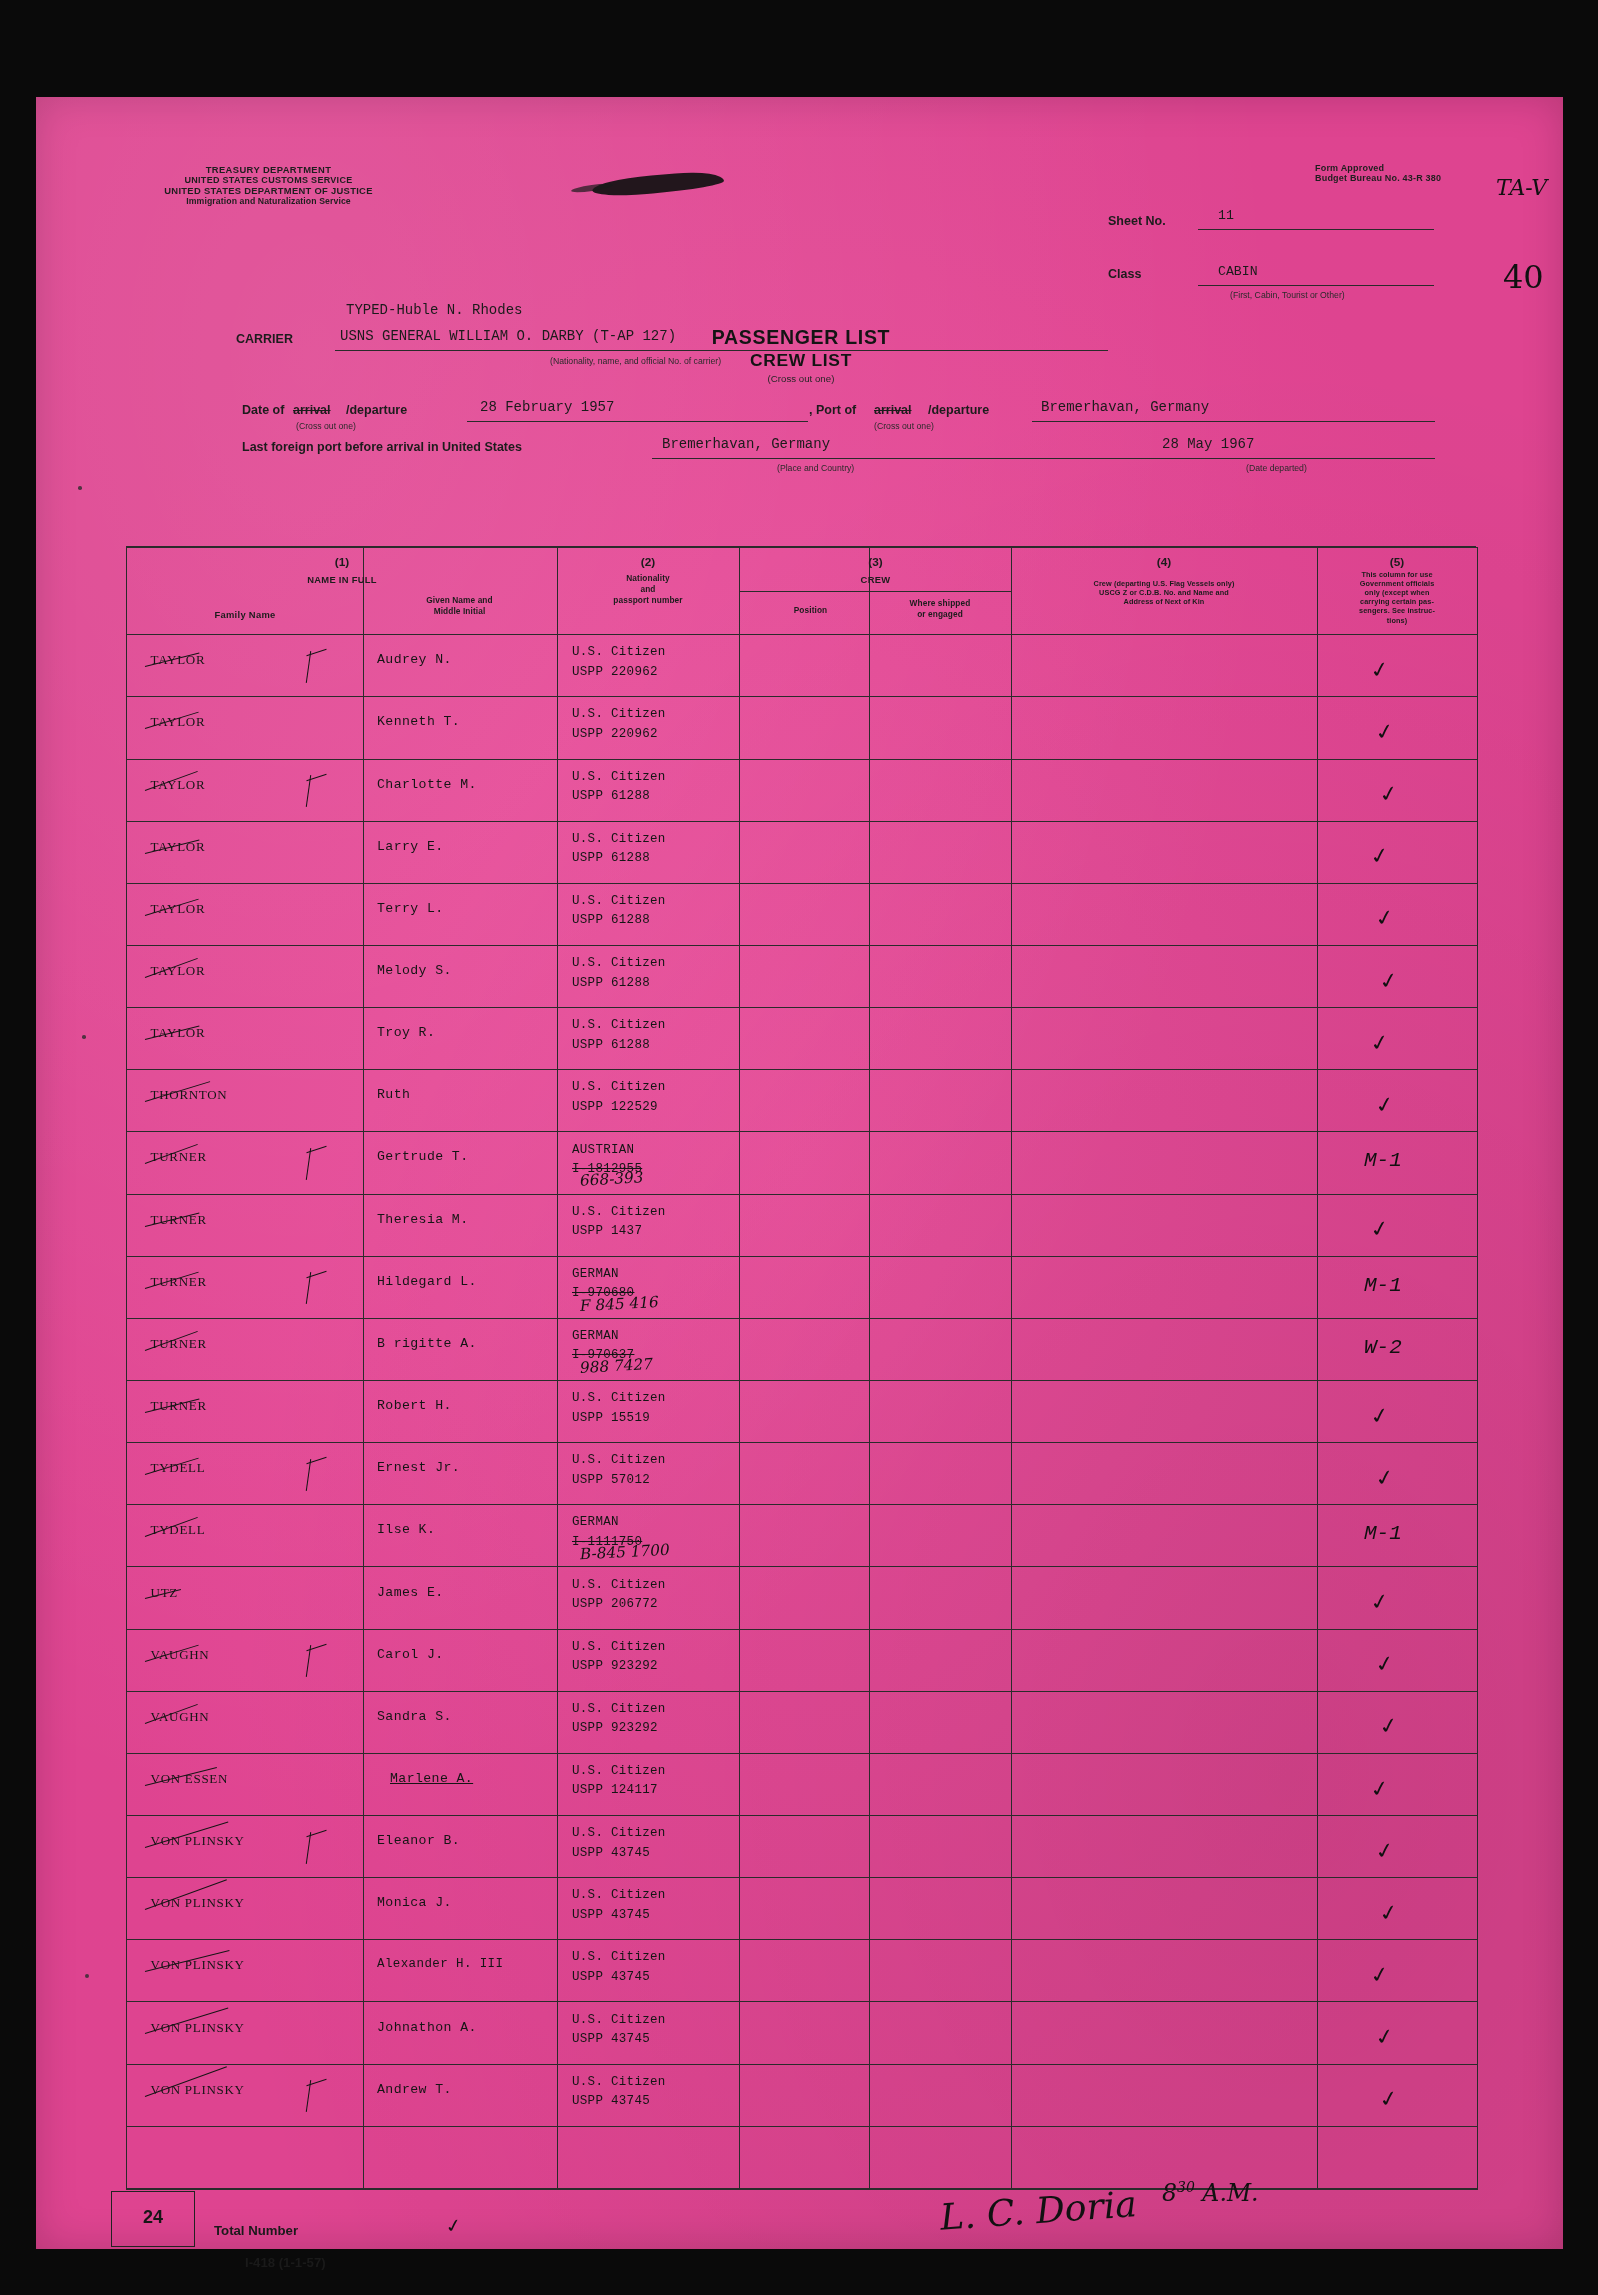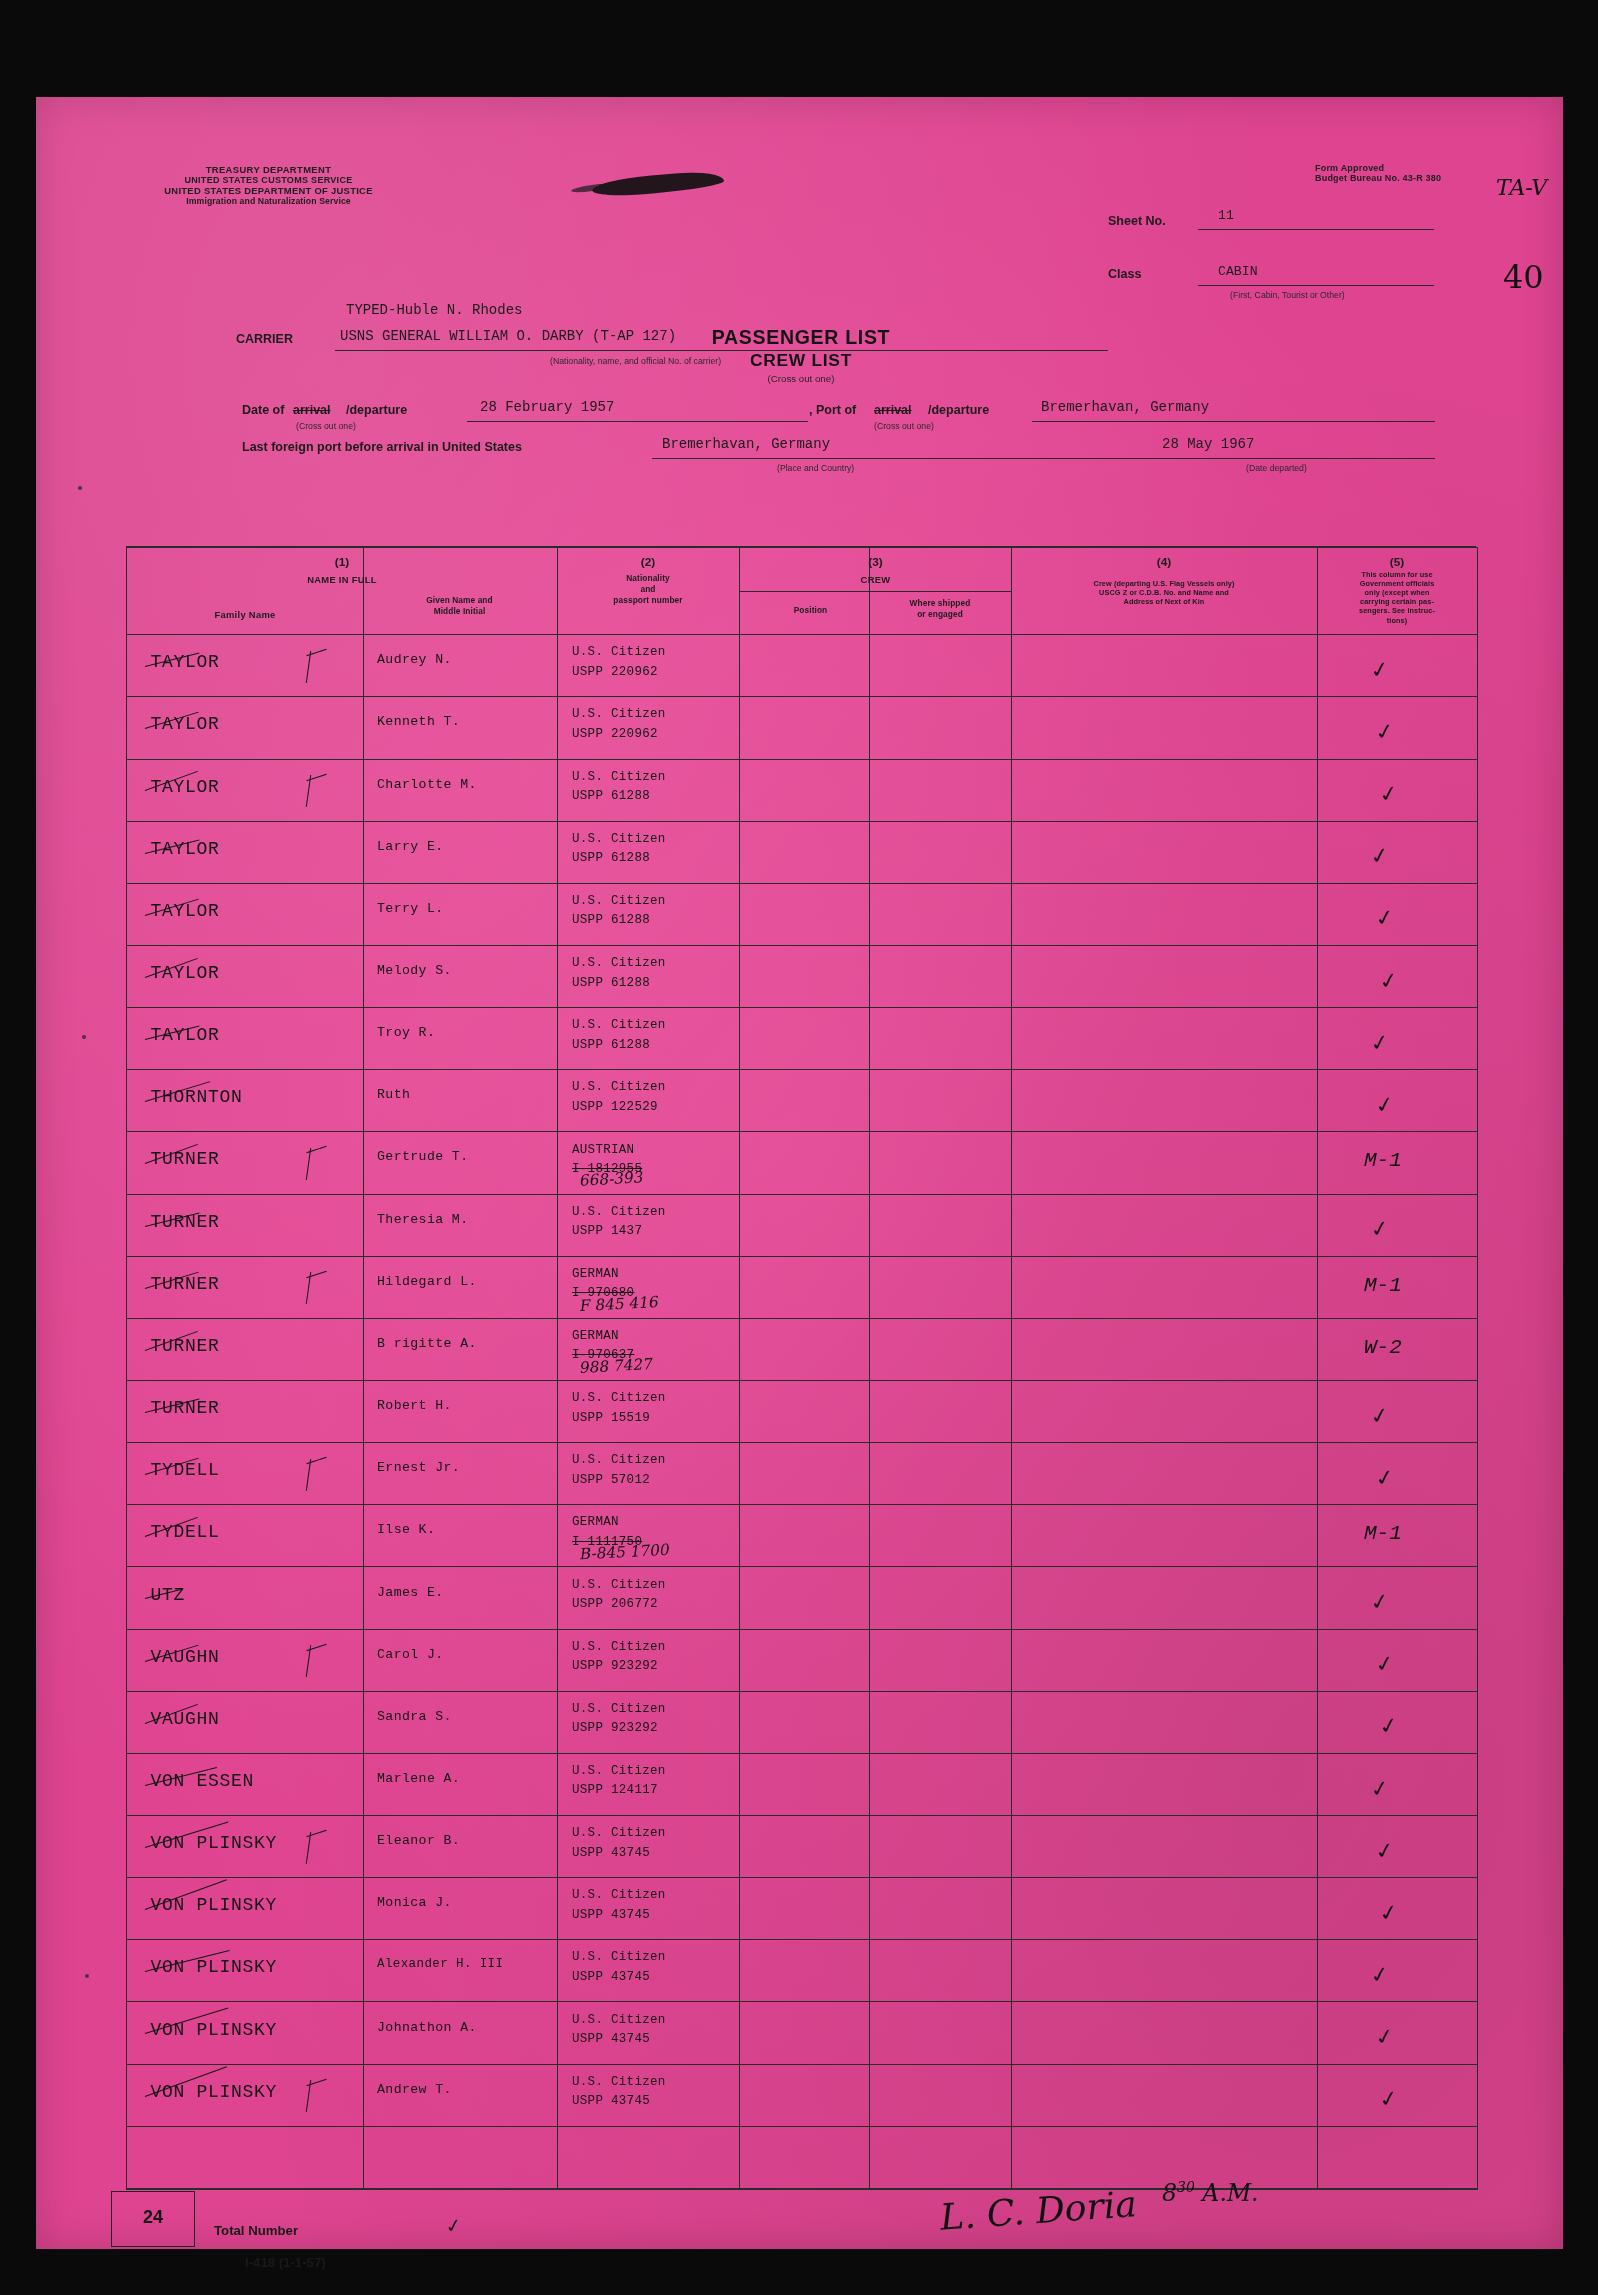--- a/index.html
+++ b/index.html
@@ -103,21 +103,21 @@
   }
   .vline { position: absolute; top: 0; bottom: 0; width: 0; border-left: 1.1px solid #2b2b2b; }
   .hline { position: absolute; left: 0; right: 0; height: 0; border-top: 1px solid #2b2b2b; }
 
   .colhdr { position: absolute; text-align: center; color: #1c1c1c; }
   .colnum { font-size: 11.8px; font-weight: bold; }
   .colname { font-size: 9.4px; font-weight: bold; letter-spacing: 0.3px;}
   .colname2 { font-size: 8.3px; font-weight: bold; letter-spacing: 0.1px;}
   .colname3 { font-size: 7.3px; font-weight: bold; letter-spacing: 0.1px; line-height: 1.25;}
 
-  .cellfam { position: absolute; font-family: Liberation Mono, monospace; font-size: 18px; letter-spacing: 0.7px; color: #151515;}
+  .cellfam { position: absolute; font-family: Liberation Serif, serif; font-size: 13px; letter-spacing: 0.7px; color: #151515;}
   .cellgiv { position: absolute; font-family: "Liberation Mono", monospace; font-size: 13.2px; letter-spacing: 0.4px; color: #151515;}
   .cellnat { position: absolute; font-family: "Liberation Mono", monospace; font-size: 12.5px; letter-spacing: 0.3px; color: #151515;}
   .cellpass{ position: absolute; font-family: "Liberation Mono", monospace; font-size: 12.5px; letter-spacing: 0.3px; color: #151515;}
 
   
   .check {
     position: absolute;
     font-family: "DejaVu Serif", serif;
     font-size: 21px;
     color: #101010;
@@ -443,21 +443,21 @@
           <div class="hline" style="top: 1205px;"></div>
           <div class="cellfam" style="left: 23.6px; top: 1161px;">VAUGHN</div>
           <div class="pslash" style="left: 18px; top: 1175px; width: 56px; transform: rotate(-20deg);"></div>
           <div class="cellgiv" style="left: 250px; top: 1161px;">Sandra S.</div>
           <div class="cellnat" style="left: 445px; top: 1154px;">U.S. Citizen</div>
           <div class="cellpass" style="left: 445px; top: 1173px;">USPP 923292</div>
           <div class="check" style="left: 1253px; top: 1166px;">✓</div>
           <div class="hline" style="top: 1267px;"></div>
           <div class="cellfam" style="left: 23.6px; top: 1223px;">VON ESSEN</div>
           <div class="pslash" style="left: 18px; top: 1237px; width: 74px; transform: rotate(-14deg);"></div>
-          <div class="cellgiv" style="left: 250px; top: 1223px;">Marlene A.</div>
+          <div class="cellgiv" style="left: 263px; top: 1223px; text-decoration: underline;">Marlene A.</div>
           <div class="cellnat" style="left: 445px; top: 1216px;">U.S. Citizen</div>
           <div class="cellpass" style="left: 445px; top: 1235px;">USPP 124117</div>
           <div class="check" style="left: 1244px; top: 1229px;">✓</div>
           <div class="hline" style="top: 1329px;"></div>
           <div class="cellfam" style="left: 23.6px; top: 1285px;">VON PLINSKY</div>
           <div class="pslash" style="left: 18px; top: 1299px; width: 87px; transform: rotate(-17deg);"></div>
           <div class="cellgiv" style="left: 250px; top: 1285px;">Eleanor B.</div>
           <div class="cellnat" style="left: 445px; top: 1278px;">U.S. Citizen</div>
           <div class="cellpass" style="left: 445px; top: 1298px;">USPP 43745</div>
           <div class="hookline" style="left: 181px; top: 1284px;"></div>

